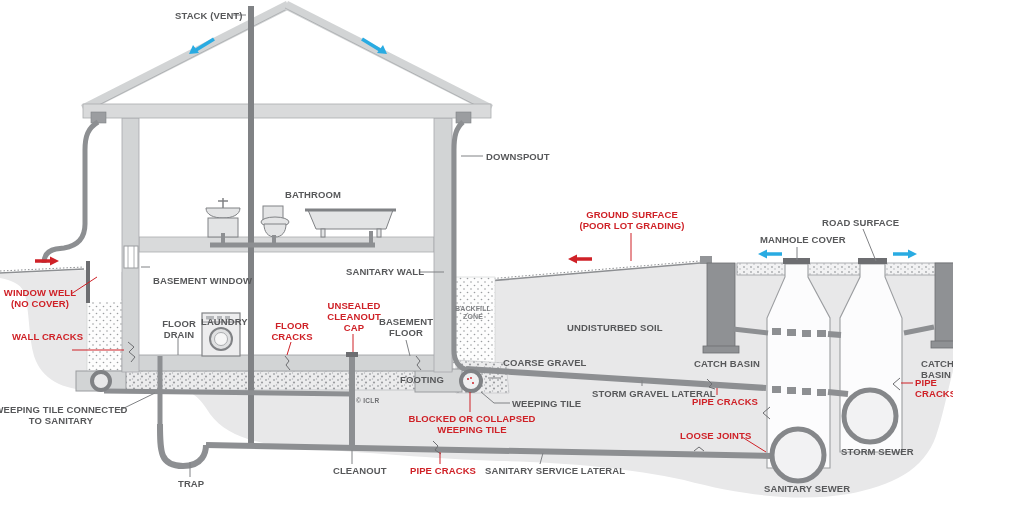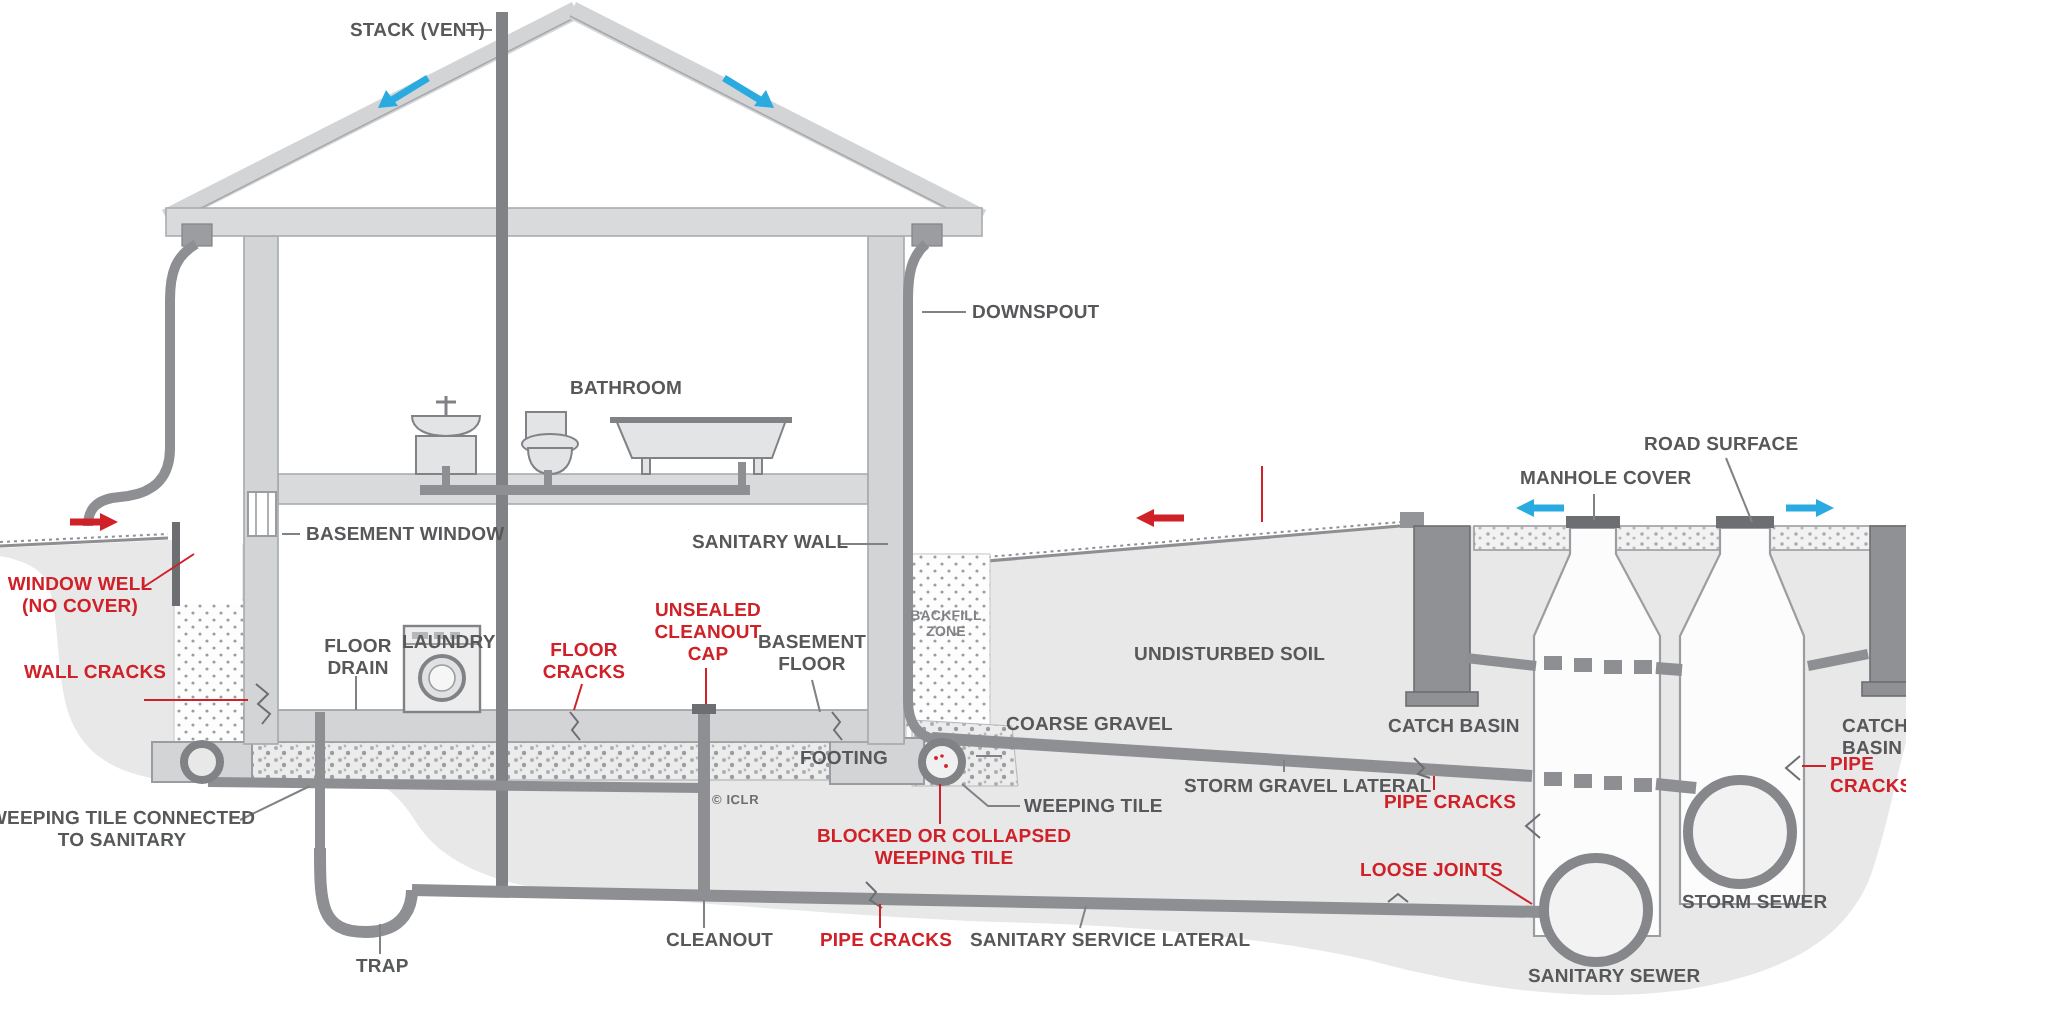--- a/index.html
+++ b/index.html
@@ -252,21 +252,21 @@
     <g stroke="#cf2127" fill="#cf2127">
       <line x1="982" y1="253" x2="998" y2="253" stroke-width="3.5"></line>
       <polygon points="1006,253 997,248.5 997,257.5" stroke="none"></polygon>
     </g>
   </g>
 </svg>
 
 <div class="lbl" style="left:175px;top:10px">STACK (VENT)</div>
 <div class="lbl" style="left:486px;top:151px">DOWNSPOUT</div>
 <div class="lbl" style="left:285px;top:189px">BATHROOM</div>
-<div class="lbl" style="left:153px;top:262px">BASEMENT WINDOW</div>
+<div class="lbl" style="left:153px;top:275px">BASEMENT WINDOW</div>
 <div class="lbl" style="left:346px;top:266px">SANITARY WALL</div>
 <div class="lbl red ctr" style="left:40px;top:287px">WINDOW WELL
 (NO COVER)</div>
 <div class="lbl red" style="left:12px;top:331px">WALL CRACKS</div>
 <div class="lbl ctr" style="left:179px;top:318px">FLOOR
 DRAIN</div>
 <div class="lbl" style="left:201px;top:316px">LAUNDRY</div>
 <div class="lbl red ctr" style="left:292px;top:320px">FLOOR
 CRACKS</div>
 <div class="lbl red ctr" style="left:354px;top:300px">UNSEALED
@@ -283,20 +283,22 @@
 TO SANITARY</div>
 <div class="lbl red ctr" style="left:472px;top:413px">BLOCKED OR COLLAPSED
 WEEPING TILE</div>
 <div class="lbl" style="left:178px;top:478px">TRAP</div>
 <div class="lbl" style="left:333px;top:465px">CLEANOUT</div>
 <div class="lbl red" style="left:410px;top:465px">PIPE CRACKS</div>
 <div class="lbl" style="left:485px;top:465px">SANITARY SERVICE LATERAL</div>
 <div class="lbl" style="left:592px;top:388px">STORM GRAVEL LATERAL</div>
 <div class="lbl red" style="left:692px;top:396px">PIPE CRACKS</div>
 <div class="lbl" style="left:567px;top:322px">UNDISTURBED SOIL</div>
+<div class="lbl red ctr" style="left:632px;top:209px">GROUND SURFACE
+(POOR LOT GRADING)</div>
 <div class="lbl" style="left:760px;top:234px">MANHOLE COVER</div>
 <div class="lbl" style="left:822px;top:217px">ROAD SURFACE</div>
 <div class="lbl" style="left:694px;top:358px">CATCH BASIN</div>
 <div class="lbl" style="left:921px;top:358px">CATCH BASIN</div>
 <div class="lbl red" style="left:915px;top:377px">PIPE CRACKS</div>
 <div class="lbl red" style="left:680px;top:430px">LOOSE JOINTS</div>
 <div class="lbl" style="left:764px;top:483px">SANITARY SEWER</div>
 <div class="lbl" style="left:841px;top:446px">STORM SEWER</div>
 <div class="lbl micro" style="left:356px;top:397px">© ICLR</div>
 

